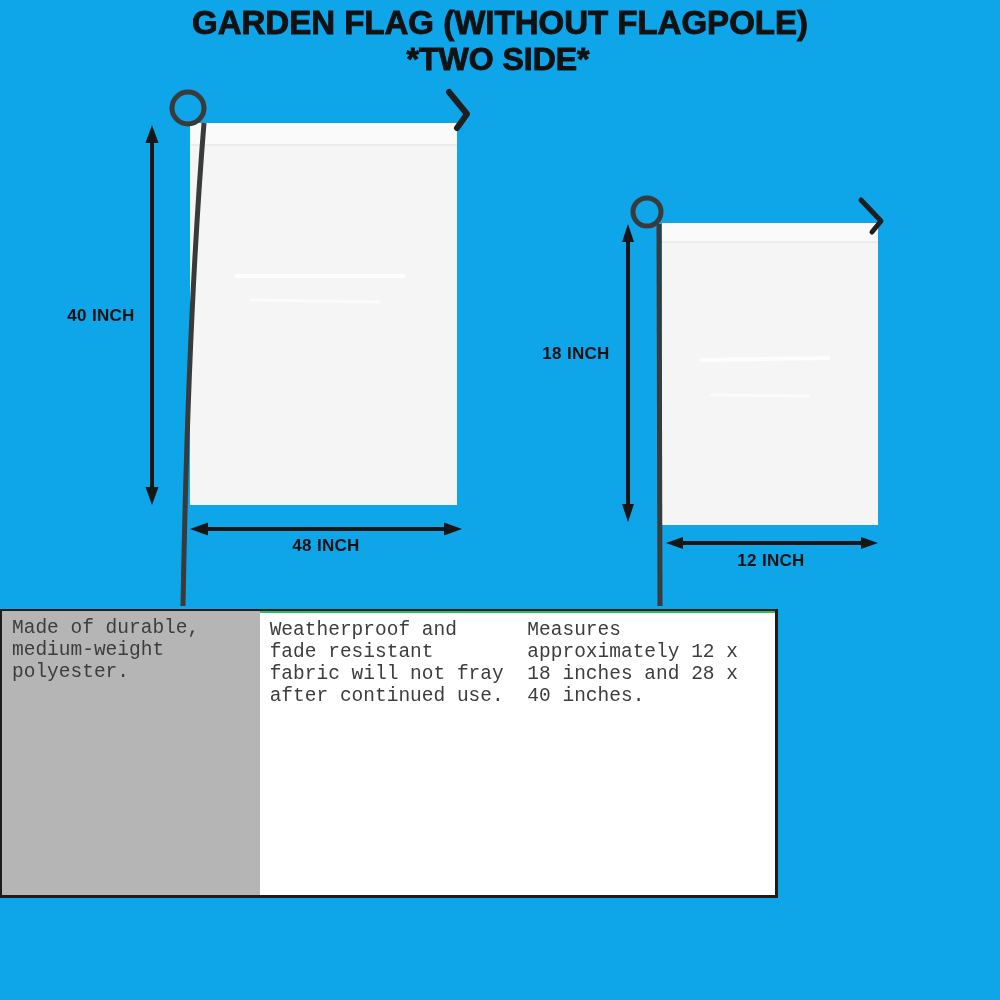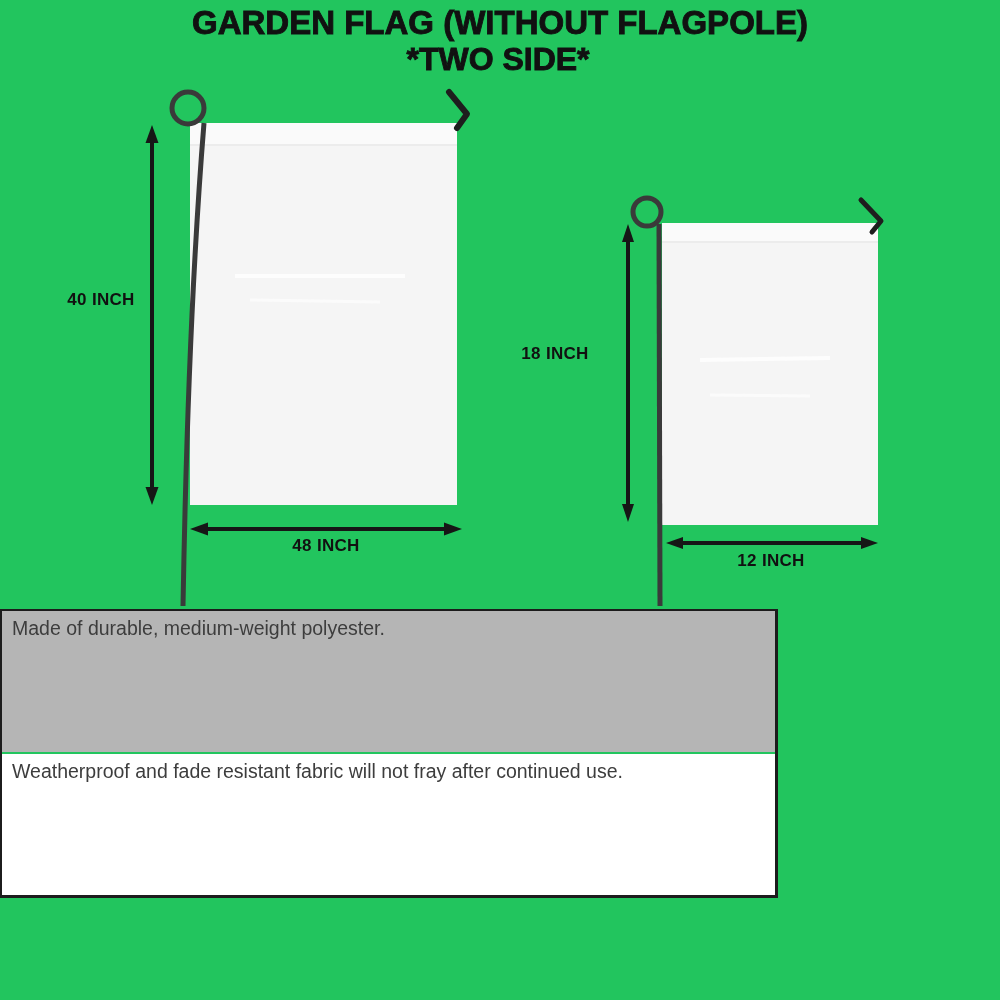--- a/index.html
+++ b/index.html
@@ -1,20 +1,20 @@
 <!DOCTYPE html>
 <html><head>
 <meta charset="utf-8">
 <style>
   html, body { margin: 0; padding: 0; background: #ffffff; }
   .stage {
     position: relative;
     width: 1000px;
     height: 1000px;
-    background: #22c55e;
+    background: #0ea5e9;
     overflow: hidden;
     font-family: "Liberation Sans", sans-serif;
   }
   .title {
     position: absolute;
     top: 4px; left: 0;
     width: 1000px;
     text-align: center;
     font-size: 33px;
     font-weight: 700;
@@ -38,34 +38,35 @@
   }
   .dim-label {
     position: absolute;
     width: 110px;
     text-align: center;
     font-size: 17px;
     font-weight: 700;
     color: #111111;
     letter-spacing: 0.3px;
   }
-  #lbl-40 { left: 46px;  top: 290px; }
+  #lbl-40 { left: 46px;  top: 306px; }
   #lbl-28 { left: 271px; top: 536px; }
-  #lbl-18 { left: 500px; top: 344px; }
+  #lbl-18 { left: 521px; top: 344px; }
   #lbl-12 { left: 716px; top: 551px; }
   .features {
     position: absolute;
     left: 0; top: 609px;
     width: 778px; height: 289px;
     box-sizing: border-box;
     border: 2px solid #1c1c1c;
     border-right-width: 3px;
     border-bottom-width: 3px;
     display: flex;
-    flex-direction: column;
+    flex-direction: row;
+    font-family: Liberation Mono, monospace;
   }
   .frow {
     flex: 1 1 0;
     box-sizing: border-box;
     padding: 6px 8px 0 10px;
     font-size: 19.5px;
     color: #3d3d3d;
     border-top: 2px solid #22c55e;
     overflow: hidden;
   }
@@ -131,15 +132,16 @@
   </svg>
 
   <div class="dim-label" id="lbl-40">40 INCH</div>
   <div class="dim-label" id="lbl-28">48 INCH</div>
   <div class="dim-label" id="lbl-18">18 INCH</div>
   <div class="dim-label" id="lbl-12">12 INCH</div>
 
   <div class="features">
     <div class="frow gray">Made of durable, medium-weight polyester.</div>
     <div class="frow white">Weatherproof and fade resistant fabric will not fray after continued use.</div>
+    <div class="frow white">Measures approximately 12 x 18 inches and 28 x 40 inches.</div>
   </div>
 
 </div>
 
 </body></html>

